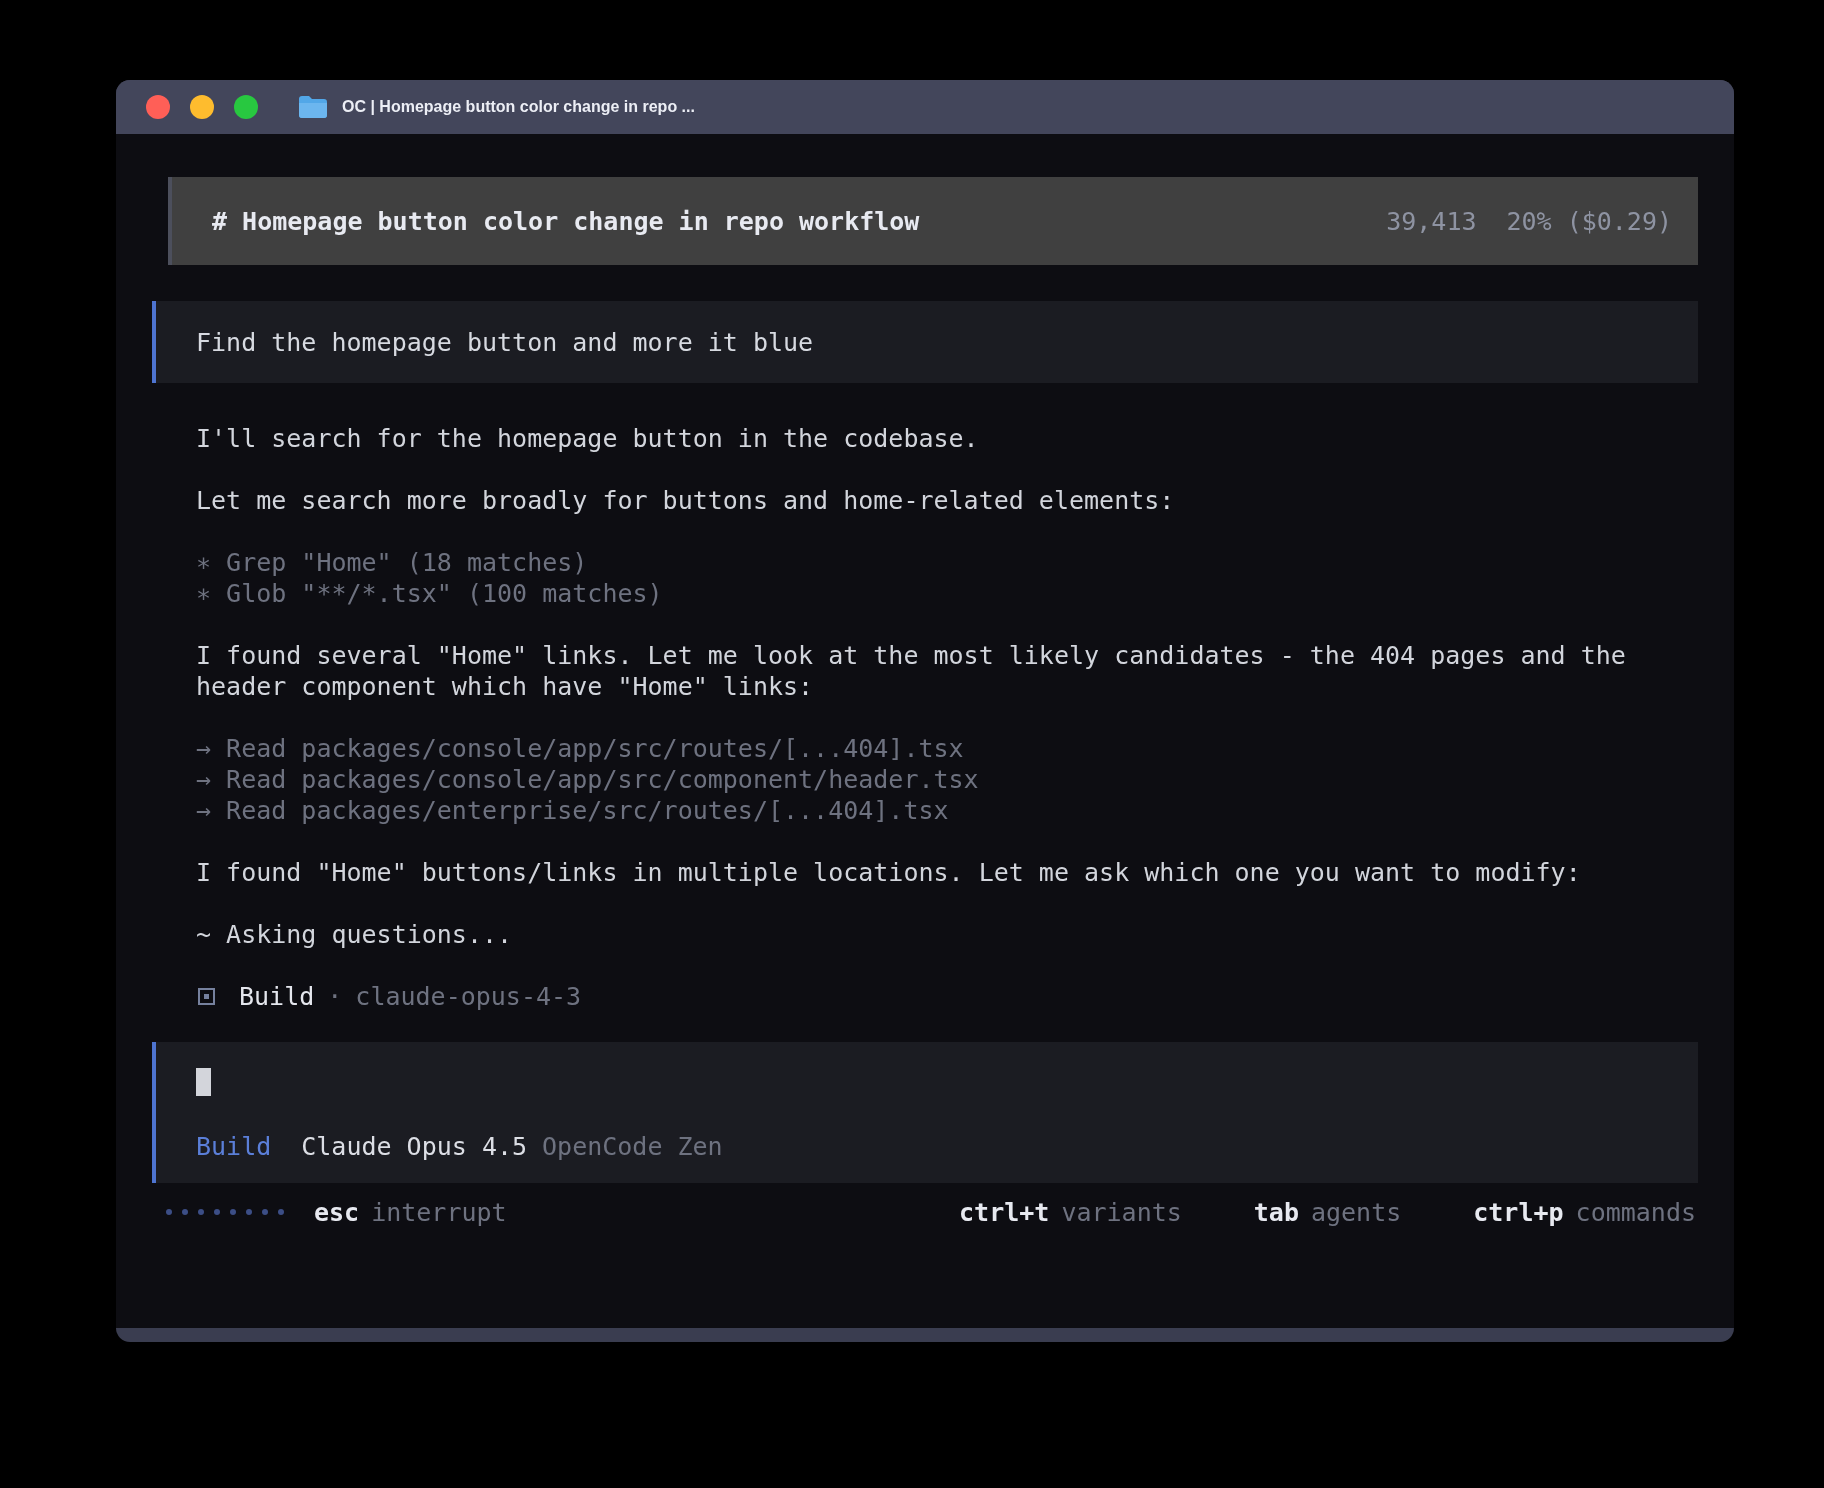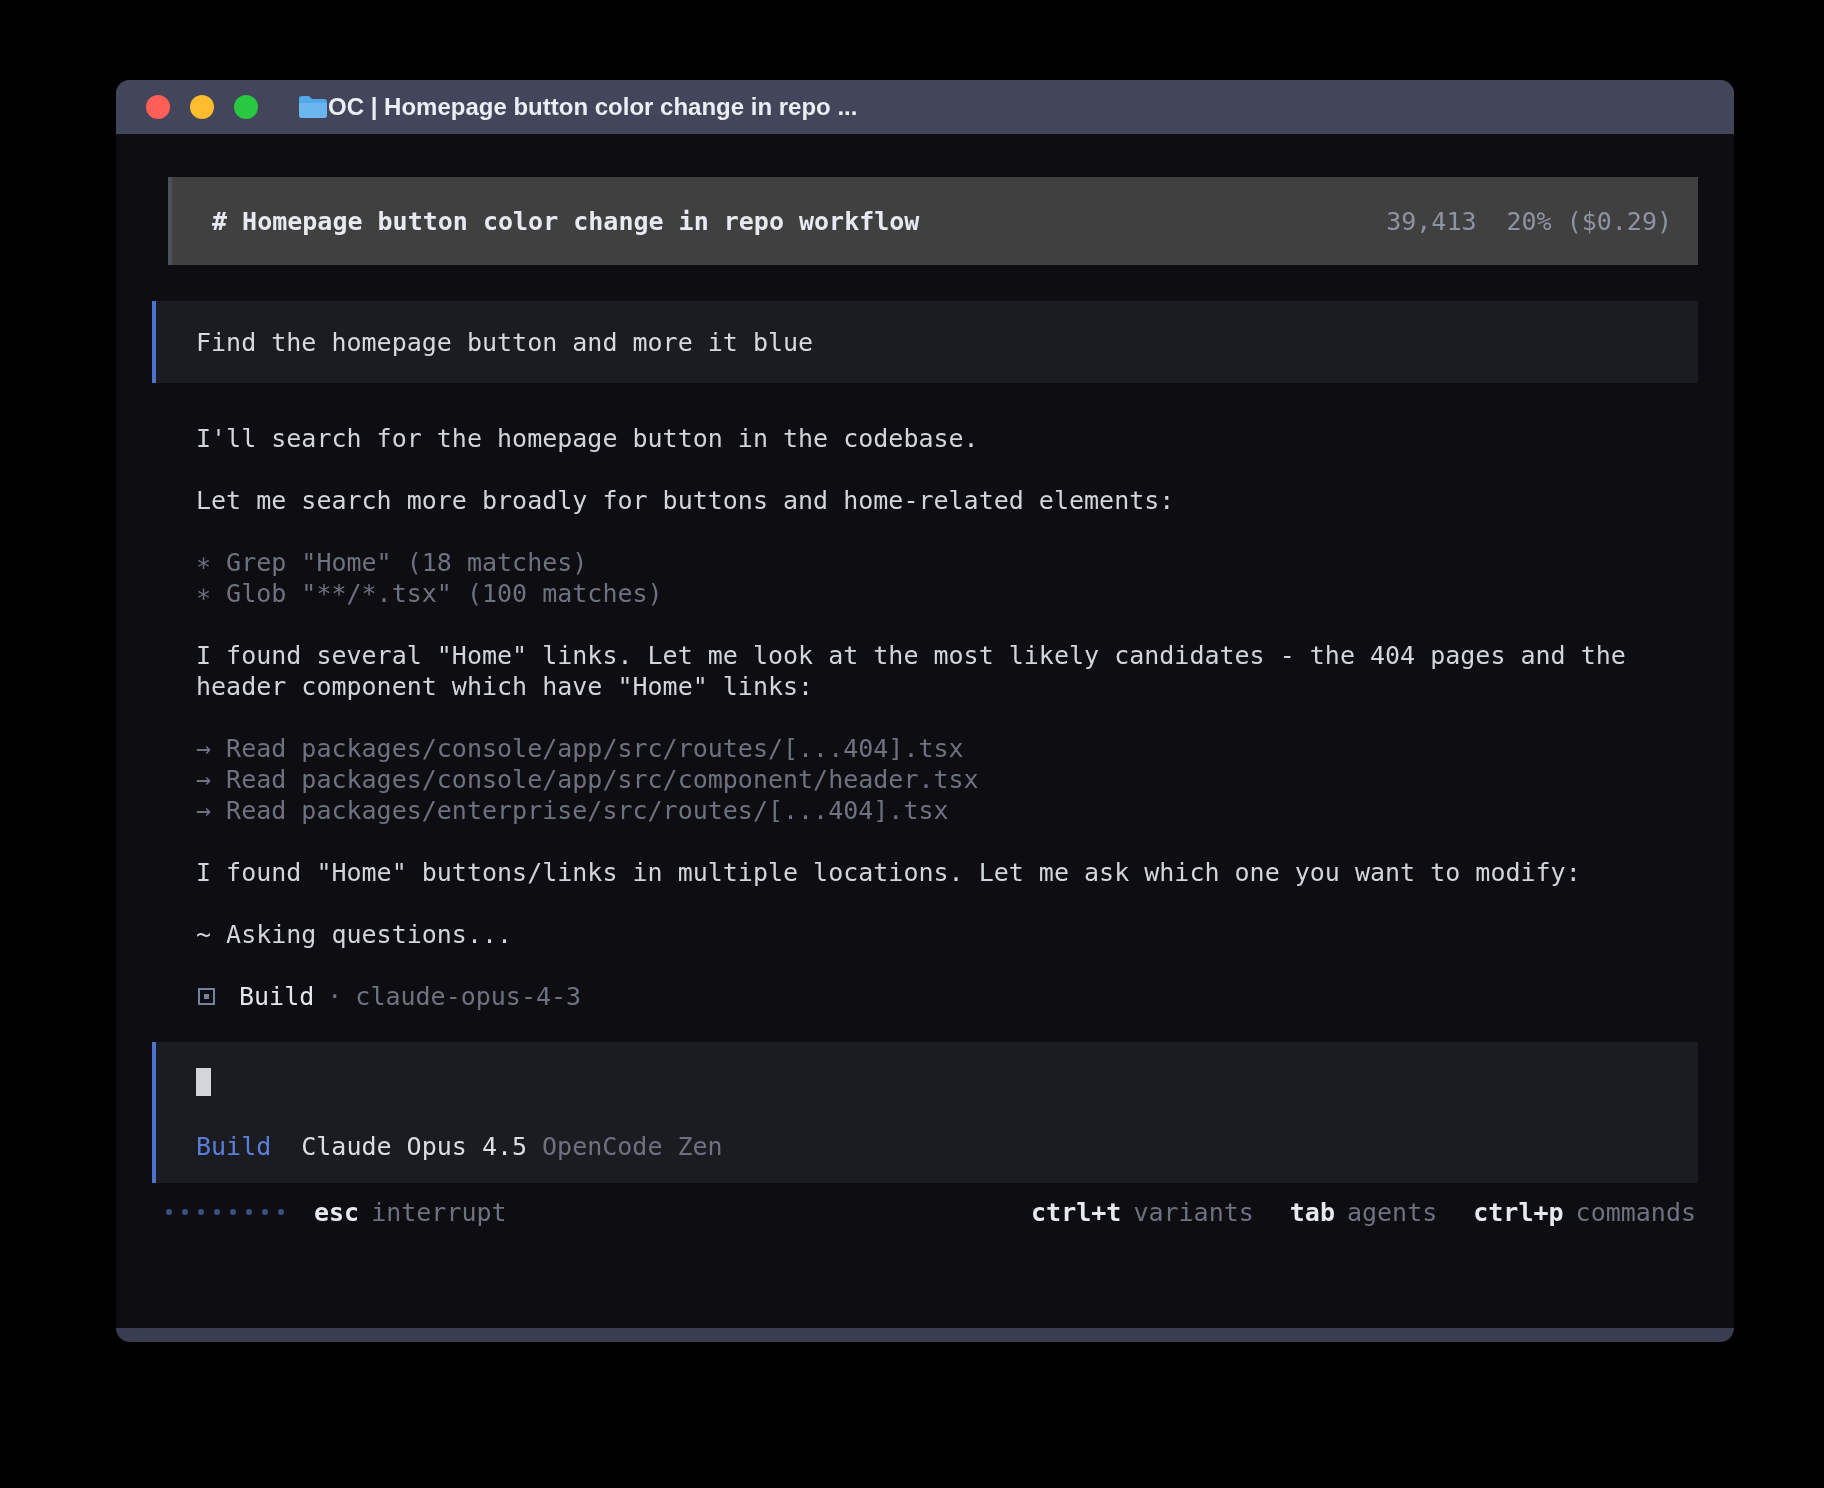--- a/index.html
+++ b/index.html
@@ -17,22 +17,22 @@
     height:54px;background:#43465b;display:flex;align-items:center;
     padding:0 20px;flex:none;
   }
   .lights{display:flex;gap:20px;margin-left:10px;}
   .light{width:24px;height:24px;border-radius:50%;}
   .light.red{background:#ff5f57;}
   .light.yellow{background:#febc2e;}
   .light.green{background:#28c840;}
   .folder-icon{margin-left:40px;display:flex;align-items:center;}
   .titlebar-title{
-    font-family:"Liberation Sans",sans-serif;font-weight:bold;
-    font-size:24px;color:#eceef5;white-space:nowrap;
+    margin-left:14px;font-family:"Liberation Sans",sans-serif;font-weight:bold;
+    font-size:16px;color:#eceef5;white-space:nowrap;
   }
   .terminal{
     flex:1;background:#0d0d12;margin-bottom:14px;
     padding:43px 36px 0 36px;box-sizing:border-box;overflow:hidden;
   }
   .header-block{
     display:flex;align-items:center;justify-content:space-between;
     background:#404040;border-left:4px solid #4c4f5c;
     padding:0 26px 0 40px;height:88px;margin-left:16px;
   }
@@ -72,21 +72,21 @@
   .model-provider{color:#6e7280;margin-left:15px;}
   .statusbar{
     display:flex;align-items:center;justify-content:space-between;
     margin-top:12px;height:34px;padding:0 2px 0 14px;font-size:25px;
   }
   .sb-left{display:flex;align-items:center;}
   .spinner{display:flex;gap:10px;margin-right:30px;align-items:center;}
   .dot{width:6px;height:6px;border-radius:50%;background:#3c4e86;}
   .key{color:#e7e9f0;font-weight:bold;white-space:nowrap;}
   .hint-label{color:#6e7280;margin-left:12px;white-space:nowrap;text-align:center;}
-  .sb-right{display:flex;}
+  .sb-right{display:flex;gap:36px;}
   .hint{display:flex;align-items:baseline;margin-left:36px;}
 </style>
 </head>
 <body>
 
 <div class="window">
 
   <div class="titlebar">
     <div class="lights">
       <div class="light red"></div>

